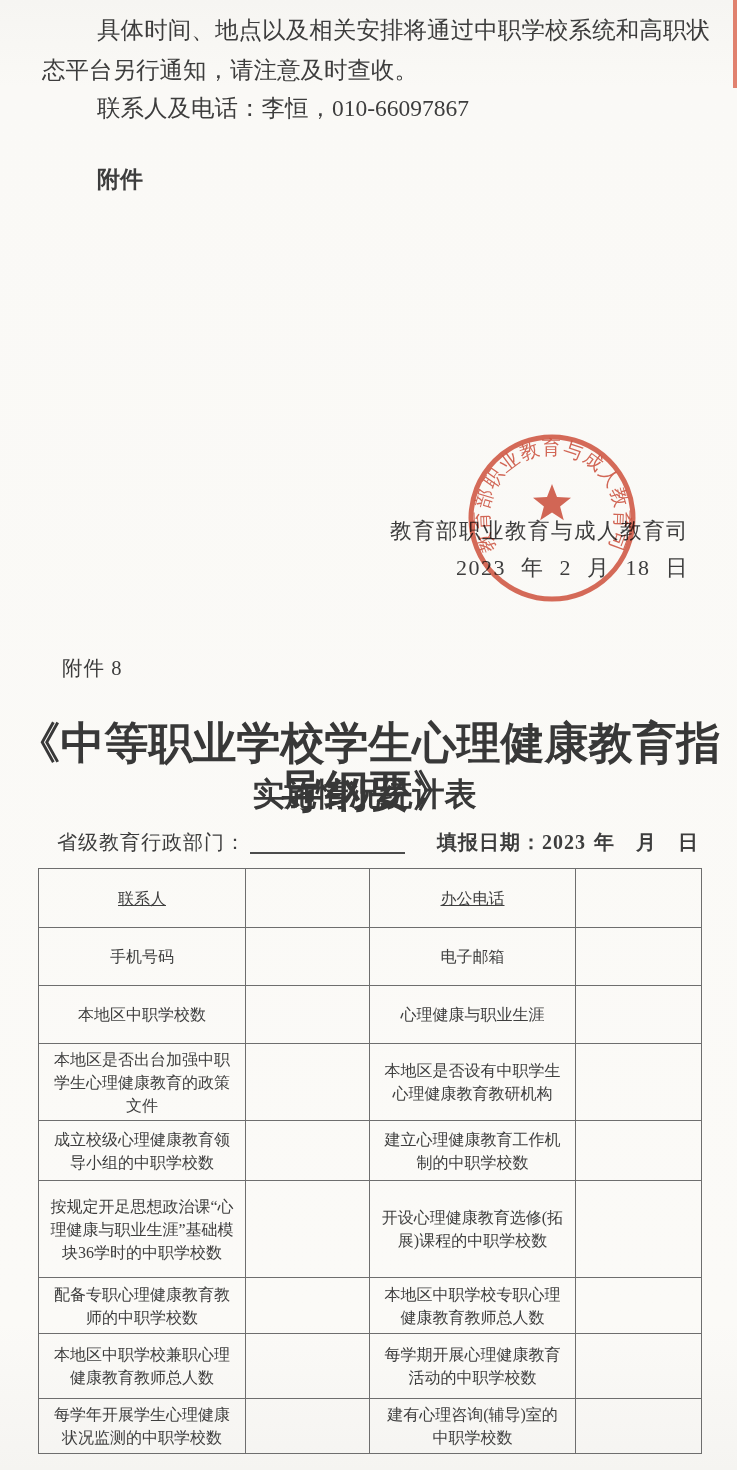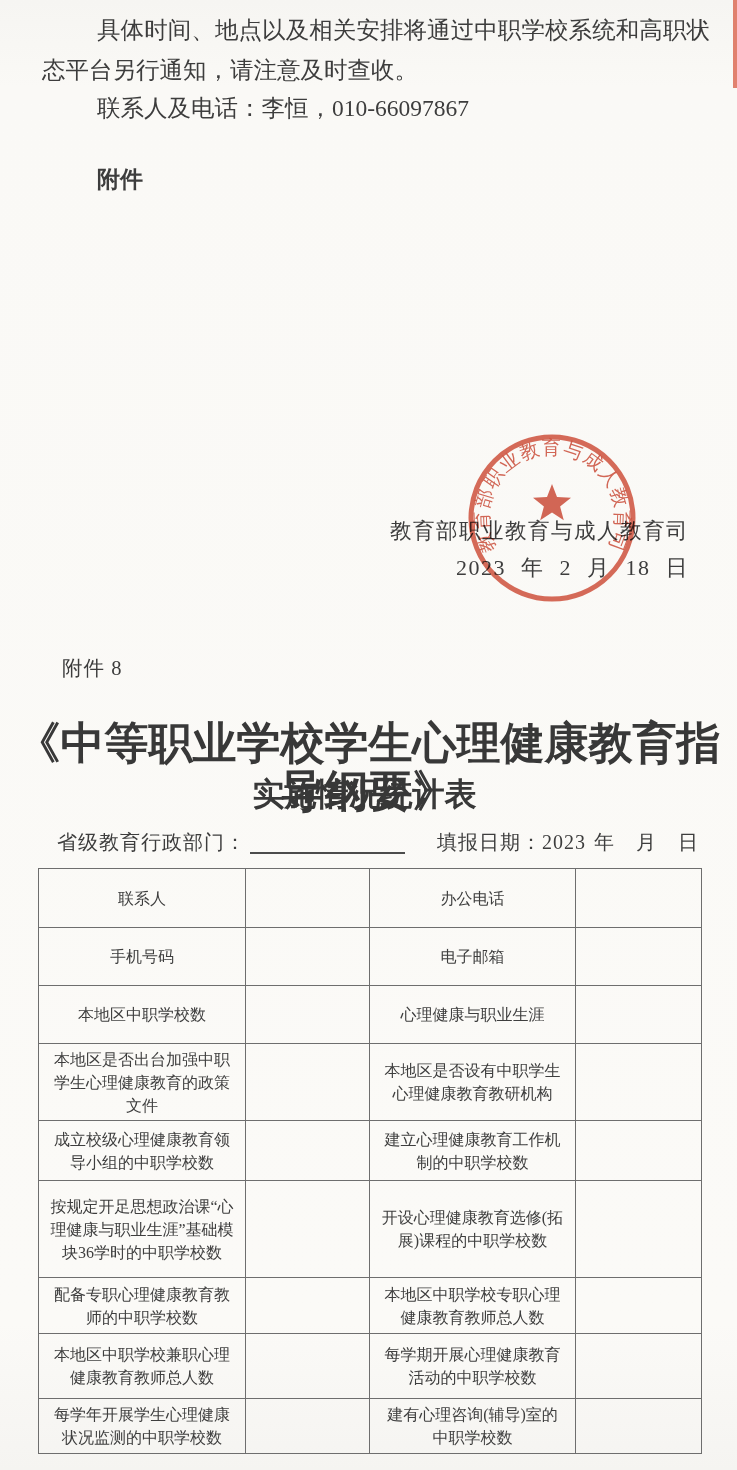--- a/index.html
+++ b/index.html
@@ -26,36 +26,36 @@
   .red-edge{right:0;top:0;width:4px;height:88px;background:#d85a42;opacity:.75;}
   .seal{left:462px;top:428px;width:180px;height:180px;mix-blend-mode:multiply;opacity:.9;}
   .signature{left:390px;top:516px;font-size:21.5px;line-height:30px;letter-spacing:1.5px;}
   .issue-date{left:456px;top:553px;font-size:22px;line-height:30px;letter-spacing:1.5px;word-spacing:8px;}
   .fujian1{left:62px;top:653px;font-size:20.5px;line-height:30px;letter-spacing:1px;}
   .form-title1{left:0;top:720px;width:737px;text-align:center;font-size:44px;font-weight:bold;line-height:48px;color:#383838;}
   .form-title2{left:0;top:770px;width:729px;text-align:center;font-size:32px;font-weight:bold;line-height:48px;color:#383838;}
   .form-row{left:0;top:826px;width:737px;height:34px;font-size:20px;line-height:32px;}
   .dept-label{position:absolute;left:57px;top:0;letter-spacing:1px;}
   .dept-underline{position:absolute;left:250px;top:0;width:155px;height:26px;border-bottom:2px solid #4c4c4c;}
-  .report-date{position:absolute;left:437px;top:0;letter-spacing:1px;word-spacing:2px;}
+  .report-date{position:absolute;left:437px;top:0;letter-spacing:1px;word-spacing:2px;font-weight:bold;}
   table.stat{
     position:absolute;left:38px;top:868px;width:663px;
     border-collapse:collapse;table-layout:fixed;
     font-size:16px;line-height:23px;color:#3e3e3e;
     border:1.5px solid #5f5f5f;
   }
   table.stat td{
     border:1px solid #6e6e6e;
     text-align:center;vertical-align:middle;
     padding:2px 10px;
     overflow:hidden;
   }
   table.stat td.val{padding:2px 4px;}
   col.c1{width:207px;} col.c2{width:124px;} col.c3{width:206px;} col.c4{width:126px;}
-  tr.h1{height:59px;} tr.h2{height:58px;} tr.h3{height:58px;}
+  tr.h1{height:59px;text-decoration:underline;} tr.h2{height:58px;} tr.h3{height:58px;}
   tr.h4{height:77px;} tr.h5{height:60px;} tr.h6{height:97px;}
   tr.h7{height:56px;} tr.h8{height:65px;} tr.h9{height:55px;}
   .seal-text{font-family:"Liberation Serif","DejaVu Serif",serif;}
 </style>
 </head>
 <body>
 
 <div class="page">
 
   <div class="abs red-edge"></div>

